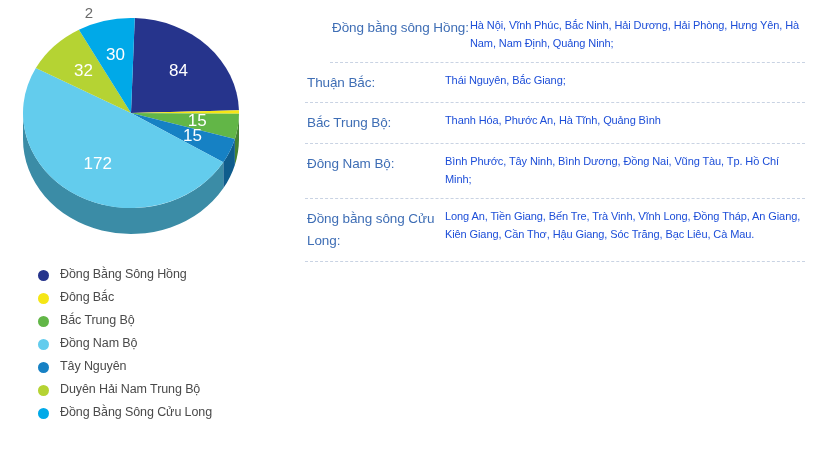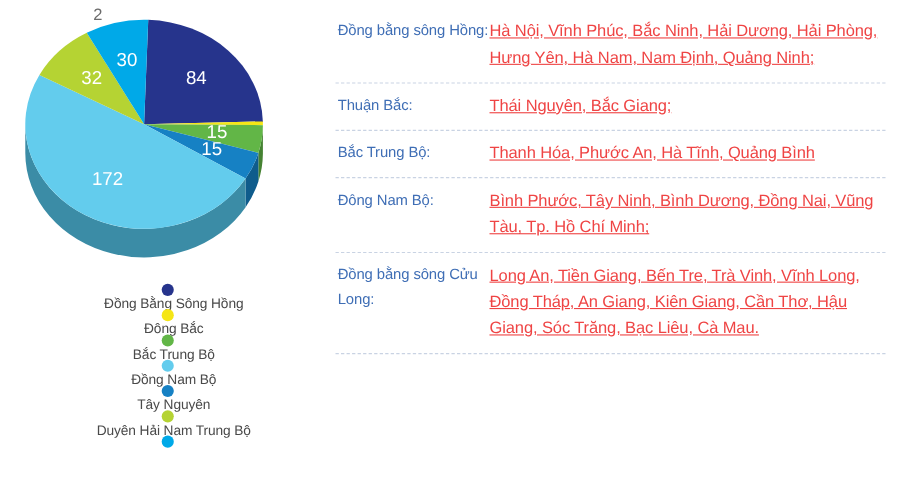--- a/index.html
+++ b/index.html
@@ -51,23 +51,22 @@
 
   
   #legend {
     position: absolute;
     left: 38px;
     top: 258px;
     width: 240px;
   }
   .legend-row {
     display: flex;
-    align-items: center;
+    align-items: flex-end;
     height: 23px;
-    flex-direction: column;
   }
   .legend-dot {
     width: 11px;
     height: 11px;
     border-radius: 50%;
     flex: 0 0 auto;
     margin-right: 11px;
   }
   .legend-text {
     font-size: 12.5px;
@@ -84,36 +83,36 @@
     width: 500px;
   }
   .table-row {
     display: flex;
     align-items: flex-start;
     border-bottom: 1px dashed #c9d3e3;
     padding: 9px 0 9px 0;
   }
   .table-row:first-child {
     border-top: none;
+    margin-left: 25px;
   }
   .region-name {
     flex: 0 0 138px;
     font-size: 13.5px;
     color: #3f6eb5;
     line-height: 1.62;
     letter-spacing: -0.1px;
     padding-left: 2px;
   }
   .region-provinces {
     flex: 1 1 auto;
-    font-size: 15px;
-    color: #ef4444;
+    font-size: 11px;
+    color: #1d4ed8;
     line-height: 1.62;
     letter-spacing: -0.1px;
-    text-decoration: underline;
   }
 </style>
 </head>
 <body>
 
 <div id="chart-panel">
 
   <div id="pie-wrap">
     <svg id="pie-svg" width="290" height="245" viewBox="0 0 290 245">
         <path d="M 239.00 113.00 A 108 95 0 0 1 239.00 113.76 L 239.00 139.76 A 108 95 0 0 0 239.00 139.00 Z" fill="#b3a80f"></path>
@@ -157,20 +156,21 @@
       <div class="legend-row">
         <span class="legend-dot" style="background: rgb(22, 129, 196);"></span>
         <span class="legend-text">Tây Nguyên</span>
       </div>
       <div class="legend-row">
         <span class="legend-dot" style="background: rgb(181, 211, 51);"></span>
         <span class="legend-text">Duyên Hải Nam Trung Bộ</span>
       </div>
       <div class="legend-row">
         <span class="legend-dot" style="background: rgb(0, 169, 232);"></span>
+        <span class="legend-text">Đồng Bằng Sông Cửu Long</span>
       </div>
     </div>
 </div>
 
 <div id="region-table">
     <div class="table-row">
       <div class="region-name">Đồng bằng sông Hồng:</div>
       <div class="region-provinces">Hà Nội, Vĩnh Phúc, Bắc Ninh, Hải Dương, Hải Phòng, Hưng Yên, Hà Nam, Nam Định, Quảng Ninh;</div>
     </div>
     <div class="table-row">

